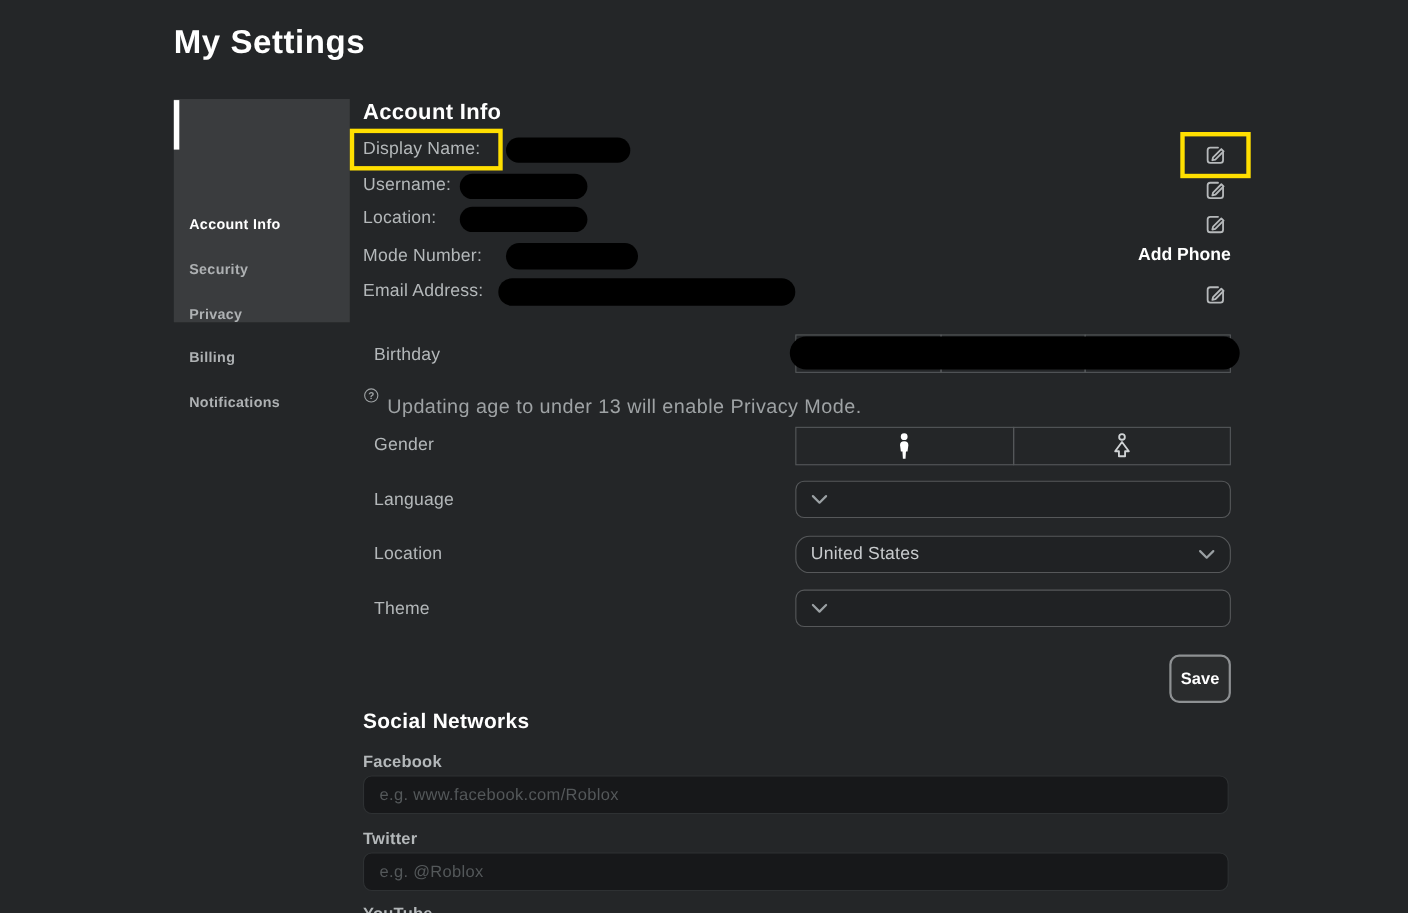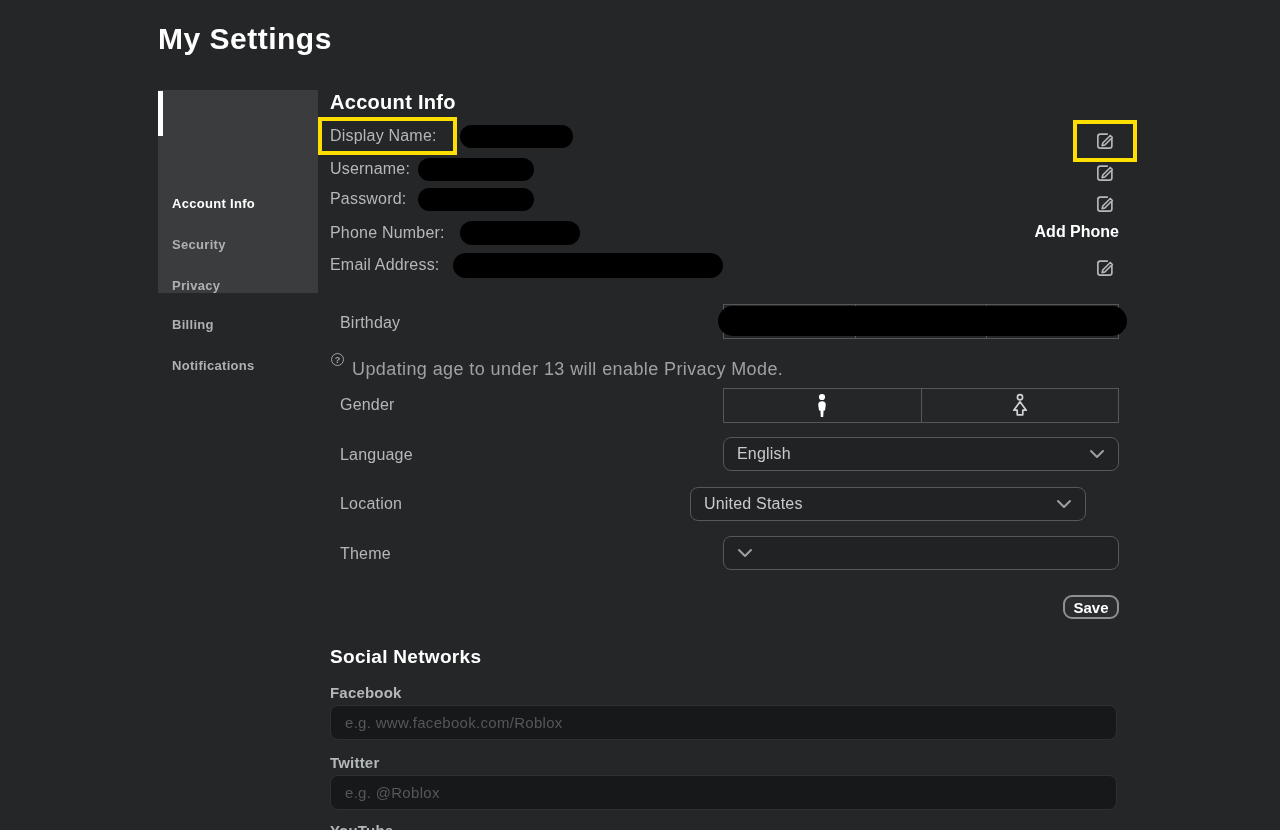--- a/index.html
+++ b/index.html
@@ -43,21 +43,21 @@
   .help-circle { width:13px; height:13px; border:1.5px solid #9ea2a4; border-radius:50%;
     display:flex; align-items:center; justify-content:center; font-size:9px; color:#9ea2a4; font-weight:700; }
   .note-text { font-size:18px; color:#9ea2a4; letter-spacing:.4px; }
 
   
   .select-box { width:396px; height:34px; background:#202224; border:1px solid #56585a; border-radius:8px;
     display:flex; align-items:center; padding:0 13px; cursor:pointer; }
   .select-value { font-size:16px; color:#c8cbcd; letter-spacing:.2px; flex:1; }
 
   
-  .save-btn { width:56px; height:24px; border:2px solid #8e9193; border-radius:9px; background:#2a2c2d;
+  .save-btn { width:56px; height:44px; border:2px solid #8e9193; border-radius:9px; background:#2a2c2d;
     color:#fff; font-weight:700; font-size:15px; display:flex; align-items:center; justify-content:center; cursor:pointer;
     font-family:"Liberation Sans", sans-serif; }
 
   
   .social-heading { font-size:19px; font-weight:800; color:#fff; letter-spacing:.3px; }
   .social-label { font-size:15px; font-weight:700; color:#b4b8ba; letter-spacing:.2px; }
   .social-input { width:787px; height:35px; background:#17181a; border:1px solid #2e3133; border-radius:8px;
     color:#c8cbcd; font-size:15px; padding:0 14px; outline:none; font-family:"Liberation Sans", sans-serif; }
   .social-input::placeholder { color:#54585a; letter-spacing:.3px; }
 
@@ -97,32 +97,32 @@
 <div class="abs pill" style="left:418px; top:158px; width:116px; height:23px;"></div>
 <div class="abs edit-btn" style="left:1094px; top:162px;">
   <span>
     <svg viewBox="0 0 24 24" fill="none" stroke="#b6b9bb" stroke-width="1.8" stroke-linecap="round" stroke-linejoin="round">
       <path d="M14.5 4.5 H6.8 C5.3 4.5 4.2 5.6 4.2 7.1 V17.2 C4.2 18.7 5.3 19.8 6.8 19.8 H16.9 C18.4 19.8 19.5 18.7 19.5 17.2 V9.5"></path>
       <path d="M9.6 14.2 L17.8 6 L20 8.2 L11.8 16.4 L8.9 17.1 Z"></path>
     </svg>
   </span>
 </div>
 
-<div class="abs field-label" style="left:330px; top:190px;">Password:</div>
+<div class="abs field-label" style="left:330px; top:190px;">Location:</div>
 <div class="abs pill" style="left:418px; top:188px; width:116px; height:23px;"></div>
 <div class="abs edit-btn" style="left:1094px; top:193px;">
   <span>
     <svg viewBox="0 0 24 24" fill="none" stroke="#b6b9bb" stroke-width="1.8" stroke-linecap="round" stroke-linejoin="round">
       <path d="M14.5 4.5 H6.8 C5.3 4.5 4.2 5.6 4.2 7.1 V17.2 C4.2 18.7 5.3 19.8 6.8 19.8 H16.9 C18.4 19.8 19.5 18.7 19.5 17.2 V9.5"></path>
       <path d="M9.6 14.2 L17.8 6 L20 8.2 L11.8 16.4 L8.9 17.1 Z"></path>
     </svg>
   </span>
 </div>
 
-<div class="abs field-label" style="left:330px; top:224px;">Phone Number:</div>
+<div class="abs field-label" style="left:330px; top:224px;">Mode Number:</div>
 <div class="abs pill" style="left:460px; top:221px; width:120px; height:24px;"></div>
 <div class="abs add-phone" style="left:980px; top:223px; width:139px;">Add Phone</div>
 
 <div class="abs field-label" style="left:330px; top:256px;">Email Address:</div>
 <div class="abs pill" style="left:453px; top:253px; width:270px; height:25px;"></div>
 <div class="abs edit-btn" style="left:1094px; top:257px;">
   <span>
     <svg viewBox="0 0 24 24" fill="none" stroke="#b6b9bb" stroke-width="1.8" stroke-linecap="round" stroke-linejoin="round">
       <path d="M14.5 4.5 H6.8 C5.3 4.5 4.2 5.6 4.2 7.1 V17.2 C4.2 18.7 5.3 19.8 6.8 19.8 H16.9 C18.4 19.8 19.5 18.7 19.5 17.2 V9.5"></path>
       <path d="M9.6 14.2 L17.8 6 L20 8.2 L11.8 16.4 L8.9 17.1 Z"></path>
@@ -156,30 +156,29 @@
       <svg width="20" height="26" viewBox="0 0 20 26" fill="none" stroke="#cfd2d4" stroke-width="1.7" stroke-linejoin="round">
         <circle cx="10" cy="4.2" r="2.6"></circle>
         <path d="M10 8.8 L3.8 17.2 H7.2 V21.8 H12.8 V17.2 H16.2 Z"></path>
       </svg>
     </span>
   </div>
 </div>
 
 <div class="abs field-label" style="left:340px; top:446px;">Language</div>
 <div class="abs select-box" style="left:723px; top:437px;">
-  <span class="select-value">English</span>
   <span>
     <svg width="16" height="10" viewBox="0 0 16 10" fill="none" stroke="#9aa0a3" stroke-width="2" stroke-linecap="round" stroke-linejoin="round">
         <path d="M2 2 L8 8 L14 2"></path>
       </svg>
   </span>
 </div>
 
 <div class="abs field-label" style="left:340px; top:495px;text-align:right;">Location</div>
-<div class="abs select-box" style="left:690px; top:487px;">
+<div class="abs select-box" style="left:723px; top:487px;border-radius:13px;">
   <span class="select-value">United States</span>
   <span>
     <svg width="16" height="10" viewBox="0 0 16 10" fill="none" stroke="#9aa0a3" stroke-width="2" stroke-linecap="round" stroke-linejoin="round">
         <path d="M2 2 L8 8 L14 2"></path>
       </svg>
   </span>
 </div>
 
 <div class="abs field-label" style="left:340px; top:545px;">Theme</div>
 <div class="abs select-box" style="left:723px; top:536px;">

